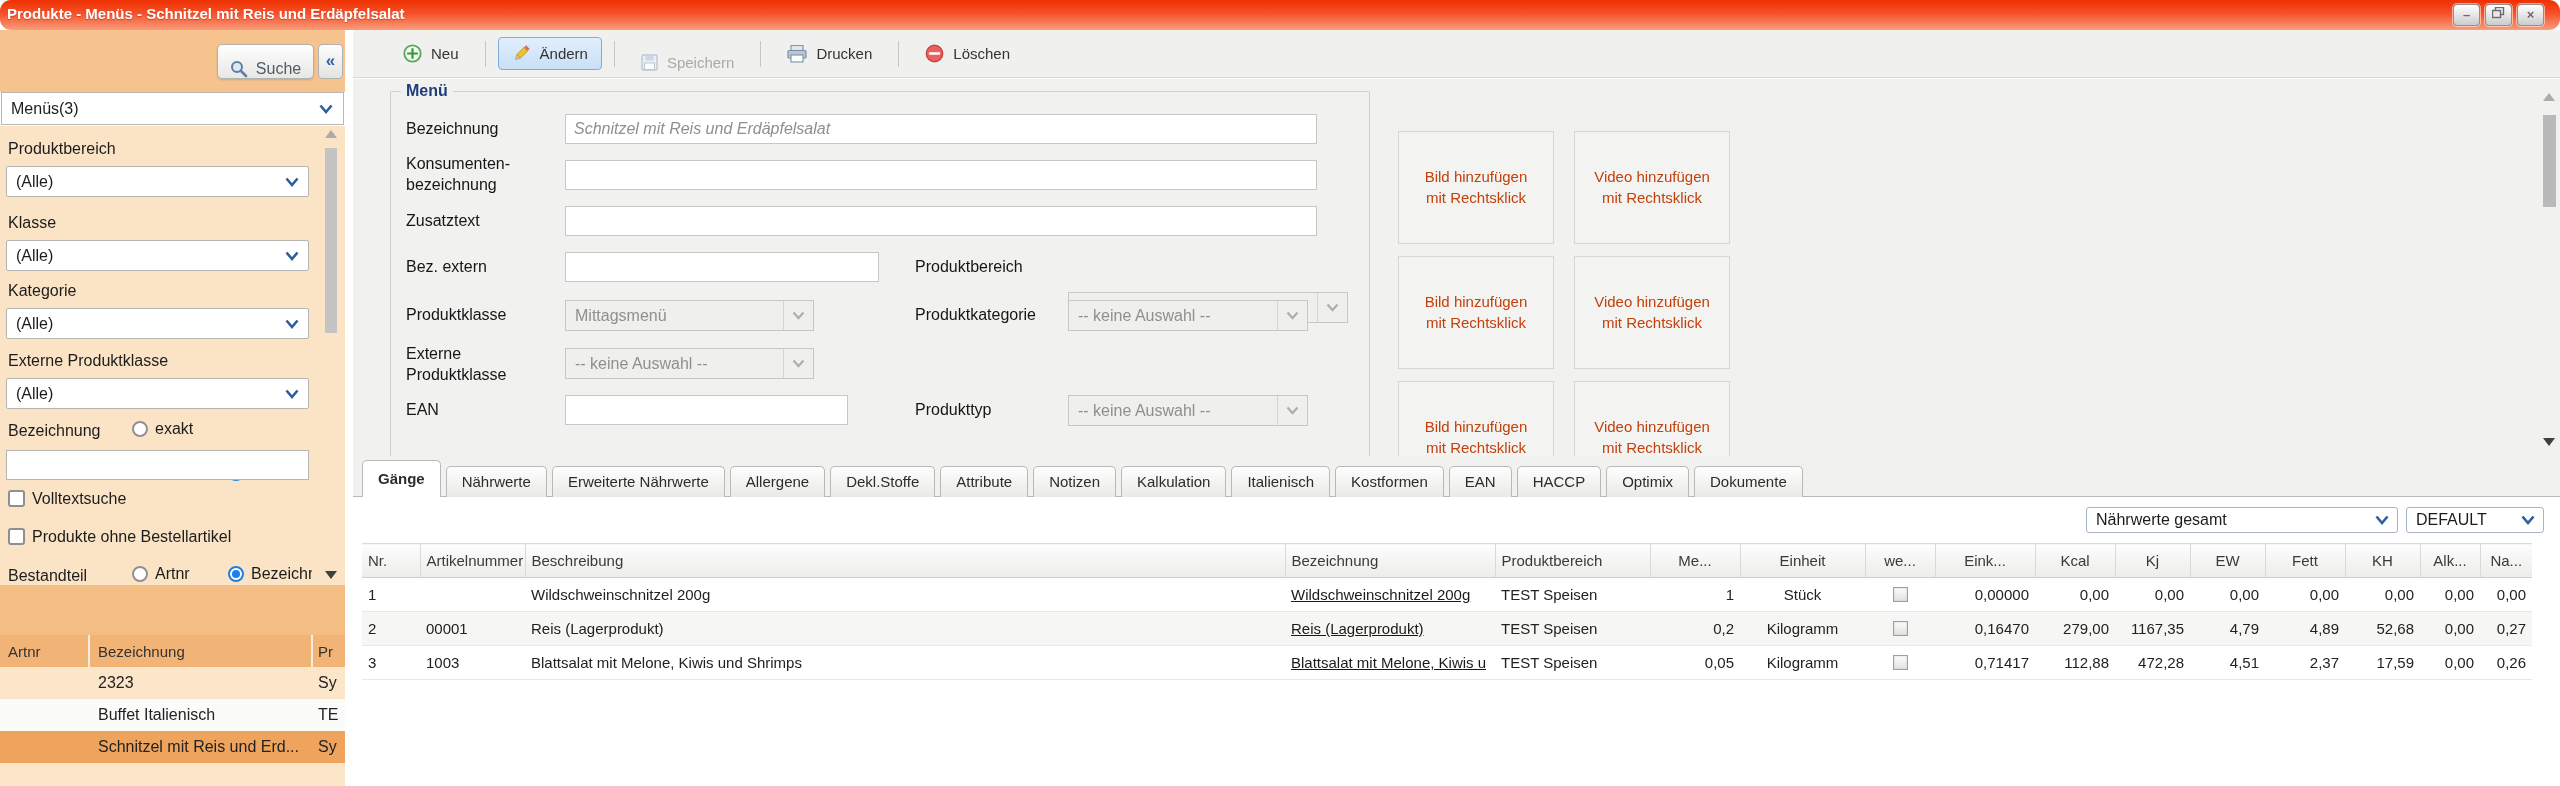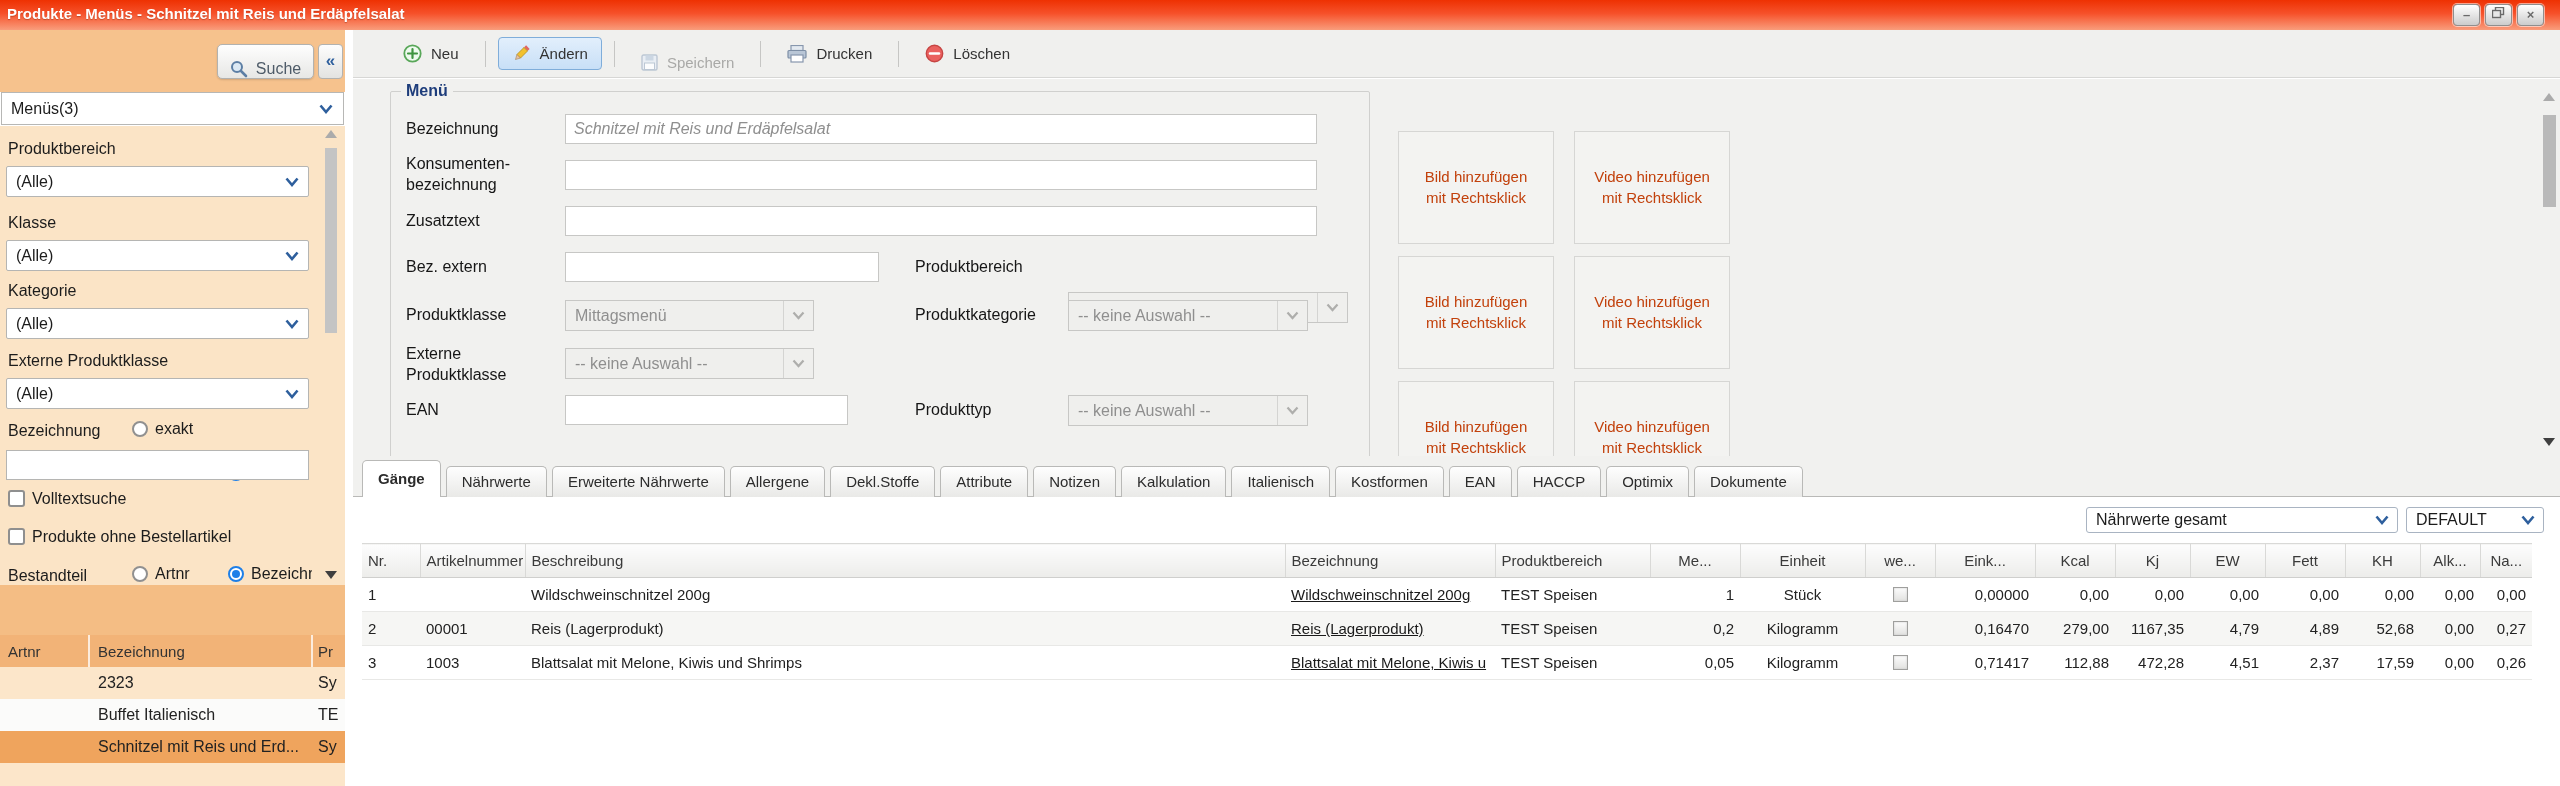--- a/index.html
+++ b/index.html
@@ -2,21 +2,21 @@
 <html><head>
 <meta charset="utf-8">
 <style>
   * { margin:0; padding:0; box-sizing:border-box; }
   html,body { width:2560px; height:786px; background:#fff; overflow:hidden;
     font-family:"Liberation Sans", sans-serif; }
   .abs { position:absolute; }
 
   
   .titlebar { position:absolute; left:0; top:0; width:2560px; height:30px;
-    background:linear-gradient(180deg,#ee3102 0%,#f6512a 45%,#f99d7c 100%); }
+    background:linear-gradient(180deg,#ee3102 0%,#f6512a 45%,#f99d7c 100%);border-radius:11px; }
   .title-text { position:absolute; left:7px; top:5px; font-size:15px; font-weight:bold;
     color:#fff; text-shadow:0 1px 1px rgba(120,30,0,.4); white-space:nowrap; }
   .winbtns { position:absolute; right:16px; top:4px; display:flex; gap:5px; }
   .winbtn { width:27px; height:22px; border:1px solid #8f8f8f; border-radius:4px;
     background:linear-gradient(#ffffff,#cccccc); color:#6a6a6a; font-size:13px; font-weight:bold;
     text-align:center; line-height:19px; box-shadow:0 0 0 1px rgba(255,255,255,.55); }
 
   
   .sidebar { position:absolute; left:0; top:30px; width:345px; height:756px; background:#fff; }
   .sb-top { position:absolute; left:0; top:0; right:0; height:62px; background:#f6c28d; }

